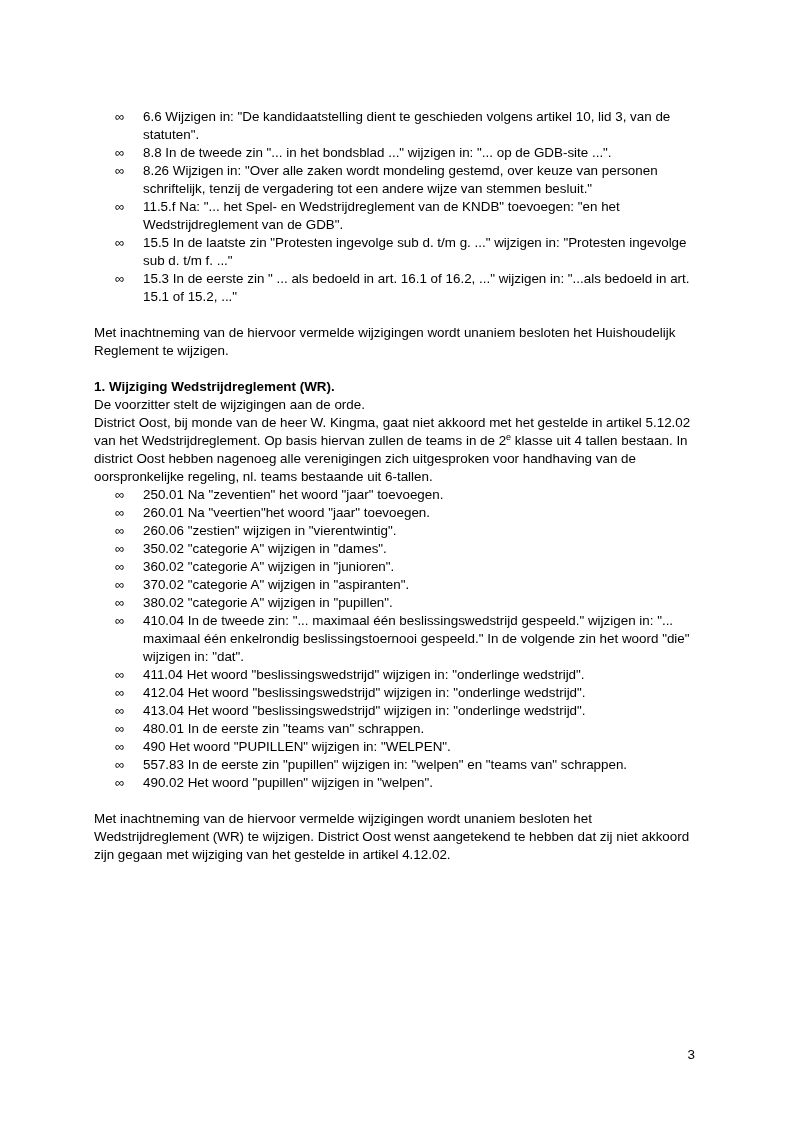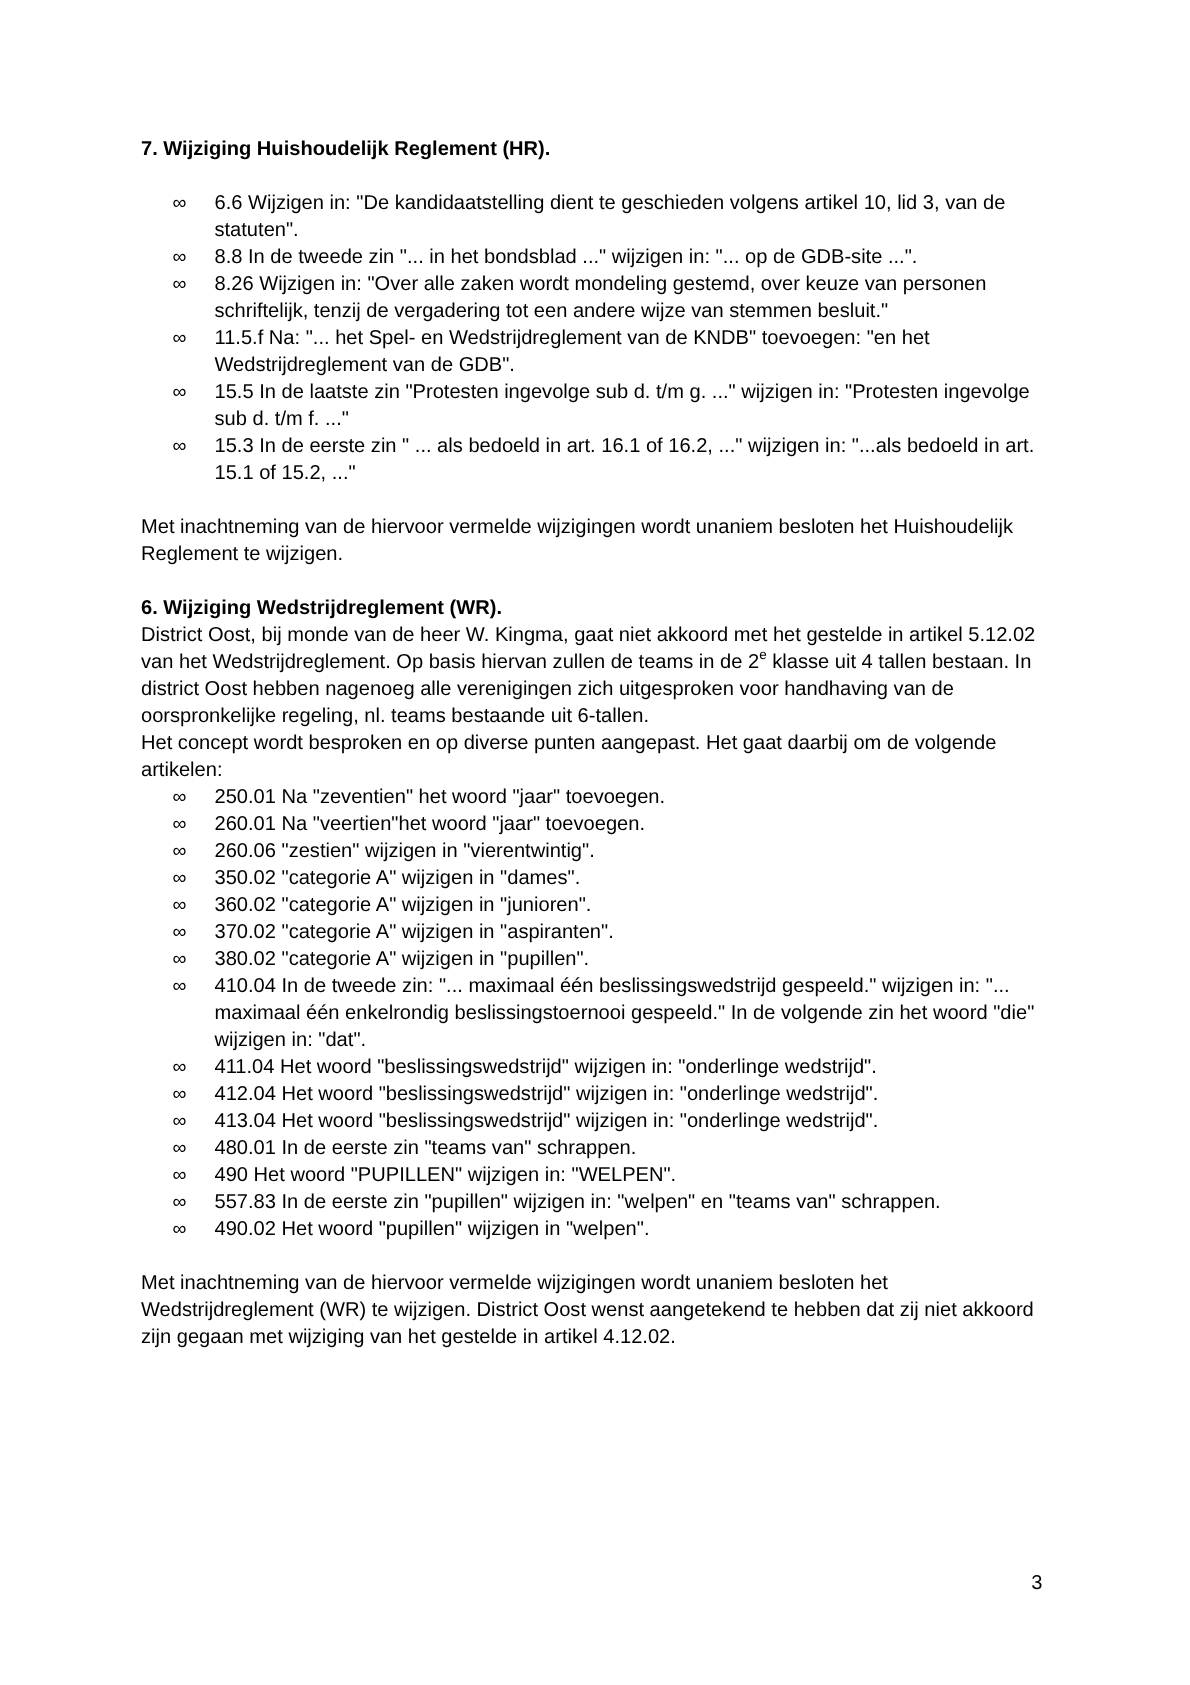--- a/index.html
+++ b/index.html
@@ -42,21 +42,20 @@
     right: 98px;
     top: 1046px;
   }
 </style>
 </head>
 <body>
 
 <div class="page">
   <div class="content">
 
-    <p class="heading">7. Wijziging Huishoudelijk Reglement (HR).</p>
 
     <div class="spacer"></div>
 
     <div class="bullets">
 
         <div class="bullet-item">
           <span class="glyph">∞</span>
           <span class="bullet-text">6.6 Wijzigen in: "De kandidaatstelling dient te geschieden volgens artikel 10, lid 3, van de statuten".</span>
         </div>
 
@@ -85,23 +84,23 @@
           <span class="bullet-text">15.3 In de eerste zin " ... als bedoeld in art. 16.1 of 16.2, ..." wijzigen in: "...als bedoeld in art. 15.1 of 15.2, ..."</span>
         </div>
       </div>
 
     <div class="spacer"></div>
 
     <p>Met inachtneming van de hiervoor vermelde wijzigingen wordt unaniem besloten het Huishoudelijk Reglement te wijzigen.</p>
 
     <div class="spacer"></div>
 
-    <p class="heading">6. Wijziging Wedstrijdreglement (WR).</p>
+    <p class="heading">1. Wijziging Wedstrijdreglement (WR).</p>
+    <p>De voorzitter stelt de wijzigingen aan de orde.</p>
     <p><span>District Oost, bij monde van de heer W. Kingma, gaat niet akkoord met het gestelde in artikel 5.12.02 van het Wedstrijdreglement. Op basis hiervan zullen de teams in de 2</span><sup>e</sup><span> klasse uit 4 tallen bestaan. In district Oost hebben nagenoeg alle verenigingen zich uitgesproken voor handhaving van de oorspronkelijke regeling, nl. teams bestaande uit 6-tallen.</span></p>
-    <p>Het  concept wordt besproken en op diverse punten aangepast. Het gaat daarbij om de volgende artikelen:</p>
 
     <div class="bullets">
 
         <div class="bullet-item">
           <span class="glyph">∞</span>
           <span class="bullet-text">250.01 Na "zeventien" het woord "jaar" toevoegen.</span>
         </div>
 
         <div class="bullet-item">
           <span class="glyph">∞</span>

